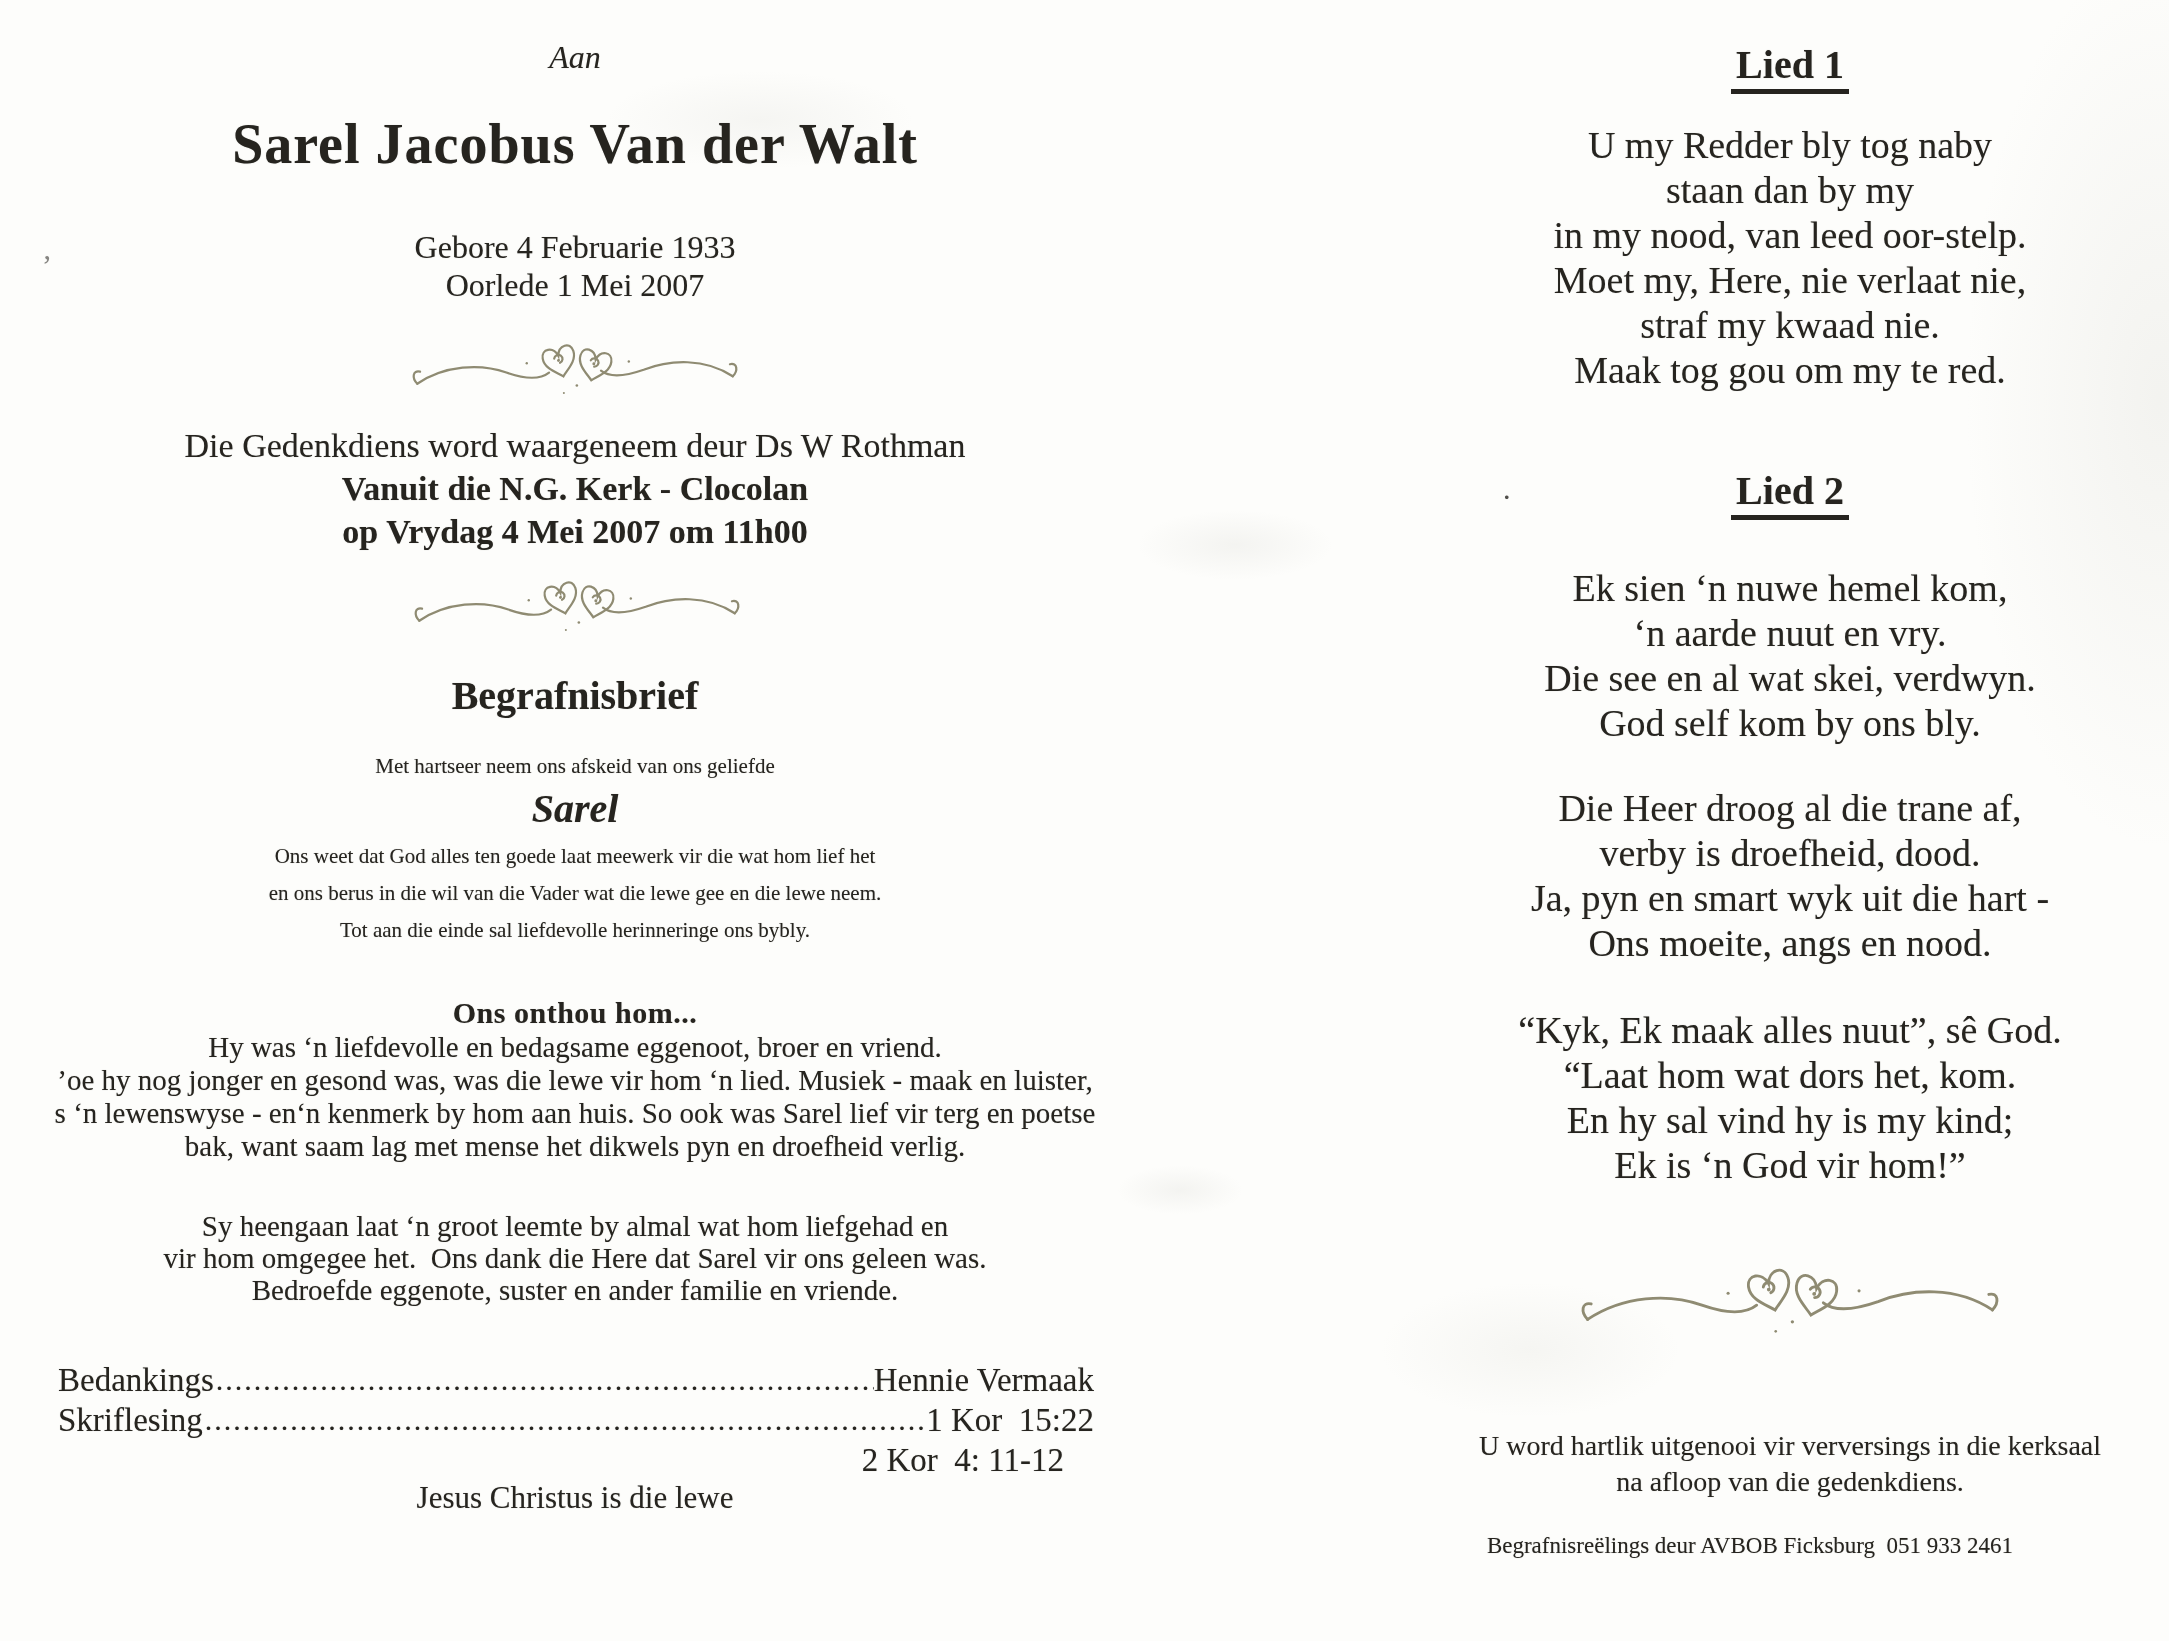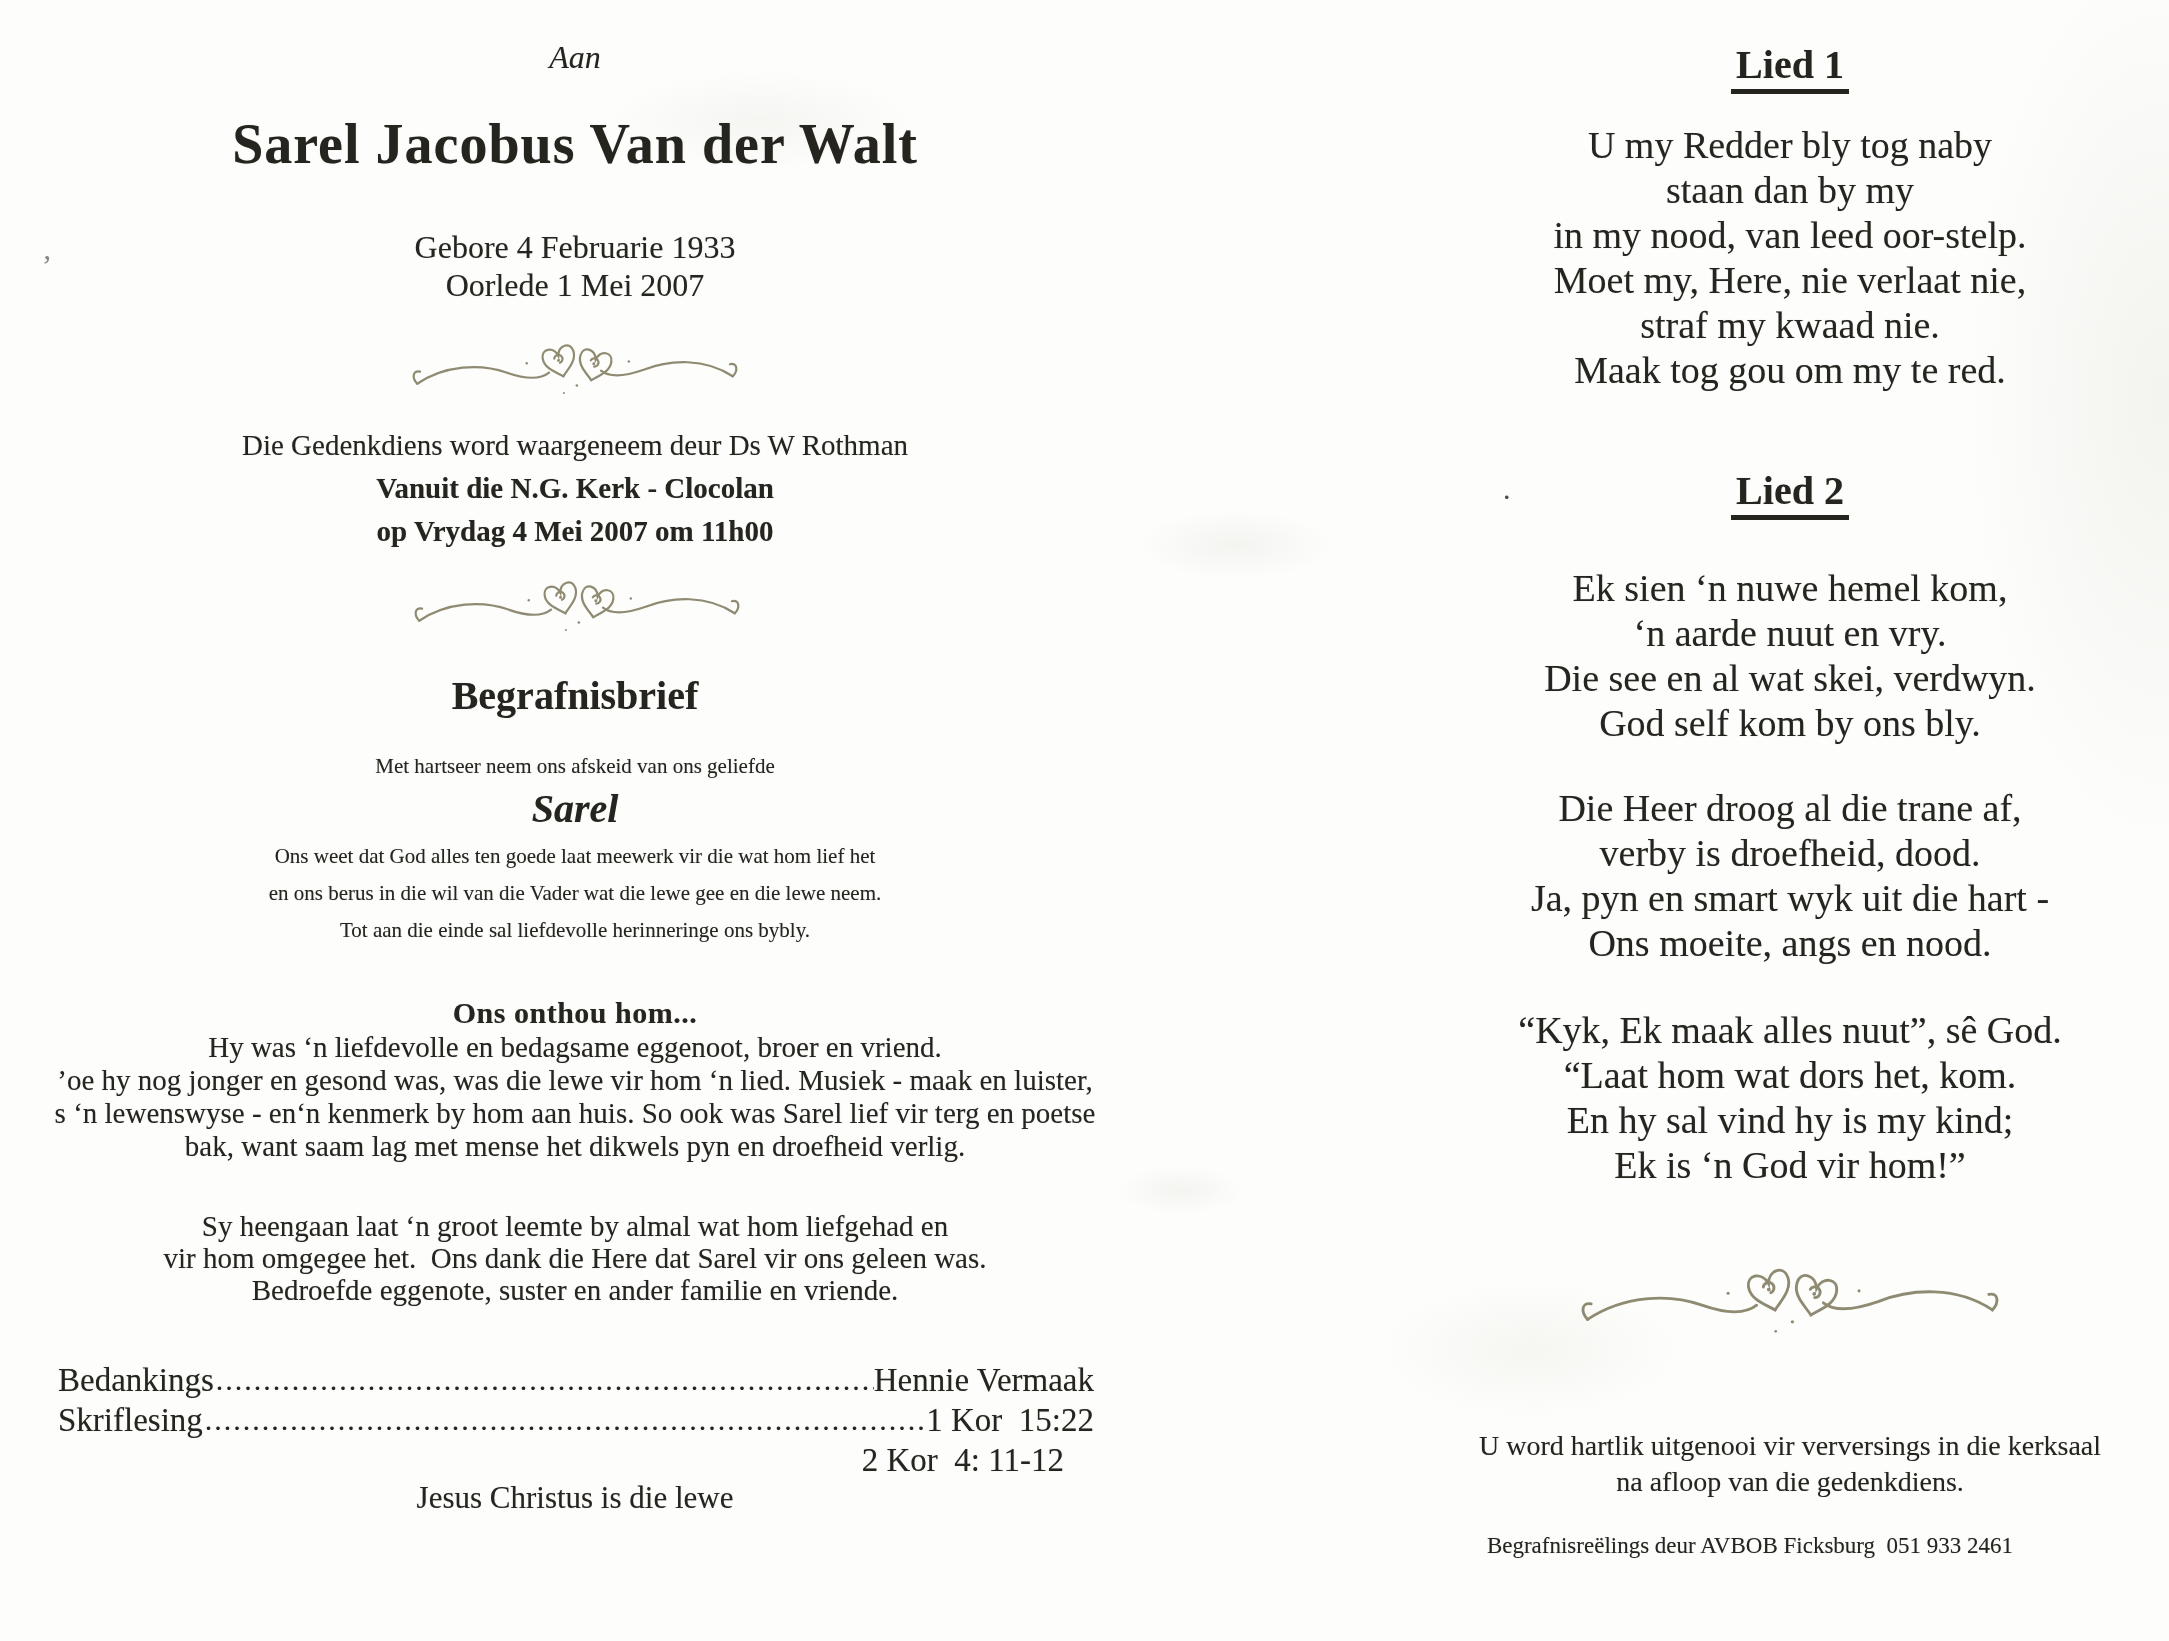--- a/index.html
+++ b/index.html
@@ -24,21 +24,21 @@
   .page-right{left:1380px;width:820px;}
   .blk{position:absolute;left:0;width:100%;text-align:center;}
 
   
   .aan{top:38px;font-style:italic;font-size:32px;line-height:38px;}
   .deceased-name{top:112px;font-size:56px;line-height:64px;font-weight:600;letter-spacing:1px;margin:0;}
   .dates{top:228px;font-size:32px;line-height:38px;}
   .orn{position:absolute;color:var(--ornament-color,#8f8b72);}
   .orn1{top:328px;left:408px;width:334px;height:78px;}
   .orn2{top:565px;left:410px;width:334px;height:78px;}
-  .service{top:424px;font-size:29px;line-height:43px;}
+  .service{top:424px;font-size:34px;line-height:43px;}
   .bold{font-weight:bold;}
   .section-title{top:672px;font-size:40px;line-height:48px;font-weight:bold;margin:0;}
   .farewell-intro{top:748px;font-size:21px;line-height:36px;}
   .farewell-name{top:784px;font-style:italic;font-size:40px;line-height:50px;font-weight:600;}
   .farewell{top:838px;font-size:21px;line-height:37px;}
   .remember-title{top:995px;font-size:30px;line-height:36px;font-weight:bold;letter-spacing:.5px;}
   .remember{top:1031px;font-size:29px;line-height:33px;}
   .tribute{top:1210px;font-size:29px;line-height:32px;}
   .program{top:1360px;padding:0 56px 0 58px;box-sizing:border-box;font-size:33px;line-height:40px;text-align:left;}
   .prow{display:flex;align-items:flex-start;}

